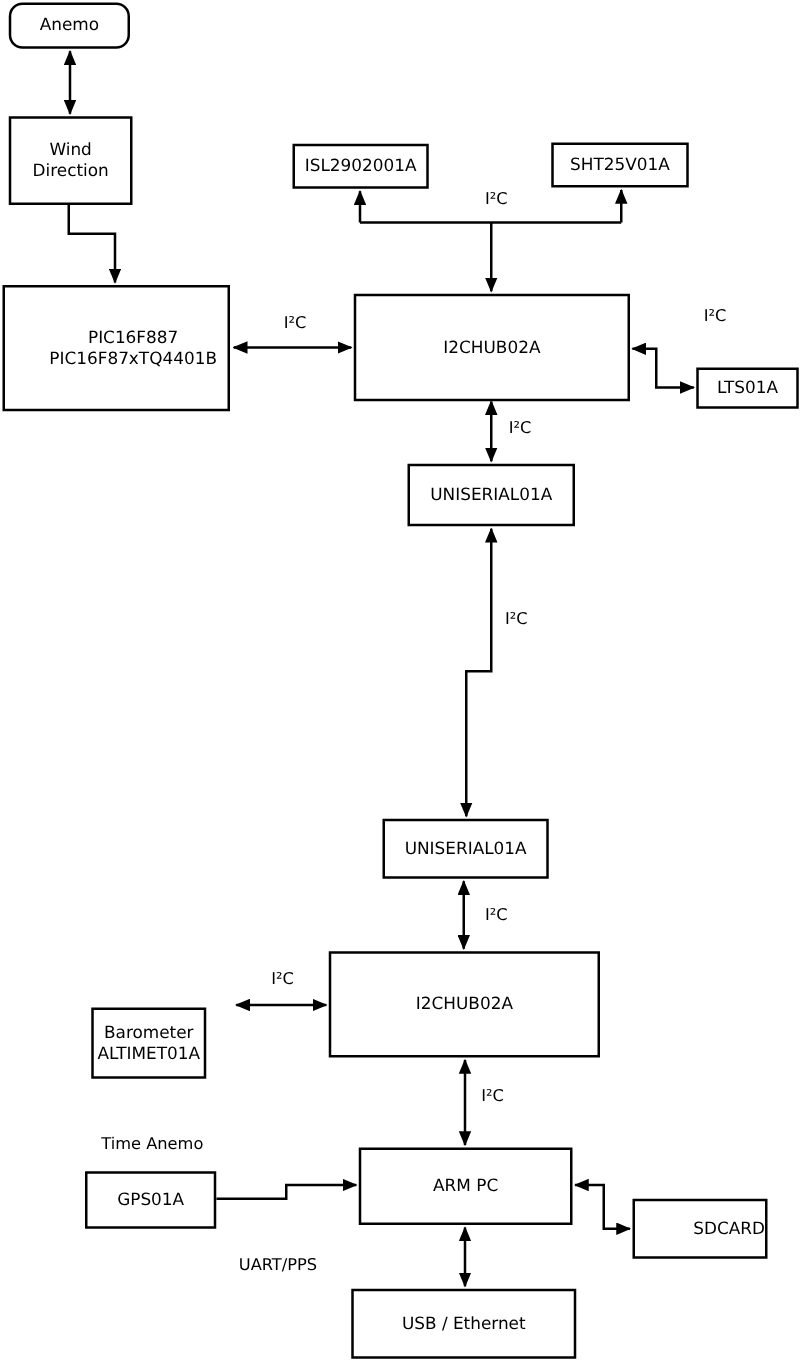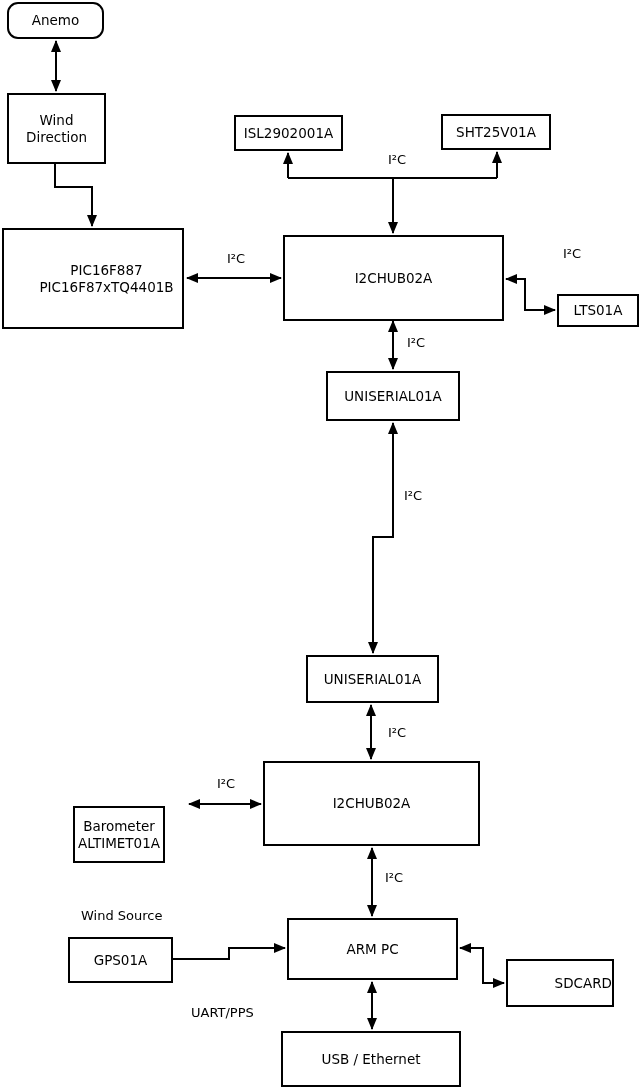--- a/index.html
+++ b/index.html
@@ -145,16 +145,16 @@
   </div>
 
   <div class="edge-label" style="left:388px; top:153px;">I²C</div>
   <div class="edge-label" style="left:227px; top:252px;">I²C</div>
   <div class="edge-label" style="left:563px; top:247px;">I²C</div>
   <div class="edge-label" style="left:407px; top:336px;">I²C</div>
   <div class="edge-label" style="left:404px; top:489px;">I²C</div>
   <div class="edge-label" style="left:388px; top:726px;">I²C</div>
   <div class="edge-label" style="left:217px; top:777px;">I²C</div>
   <div class="edge-label" style="left:385px; top:871px;">I²C</div>
-  <div class="edge-label" style="left:81px; top:909px;">Wind Source</div>
+  <div class="edge-label" style="left:81px; top:909px;">Time Anemo</div>
   <div class="edge-label" style="left:191px; top:970px;margin-top:36px;">UART/PPS</div>
 
 </div>
 
 </body></html>

